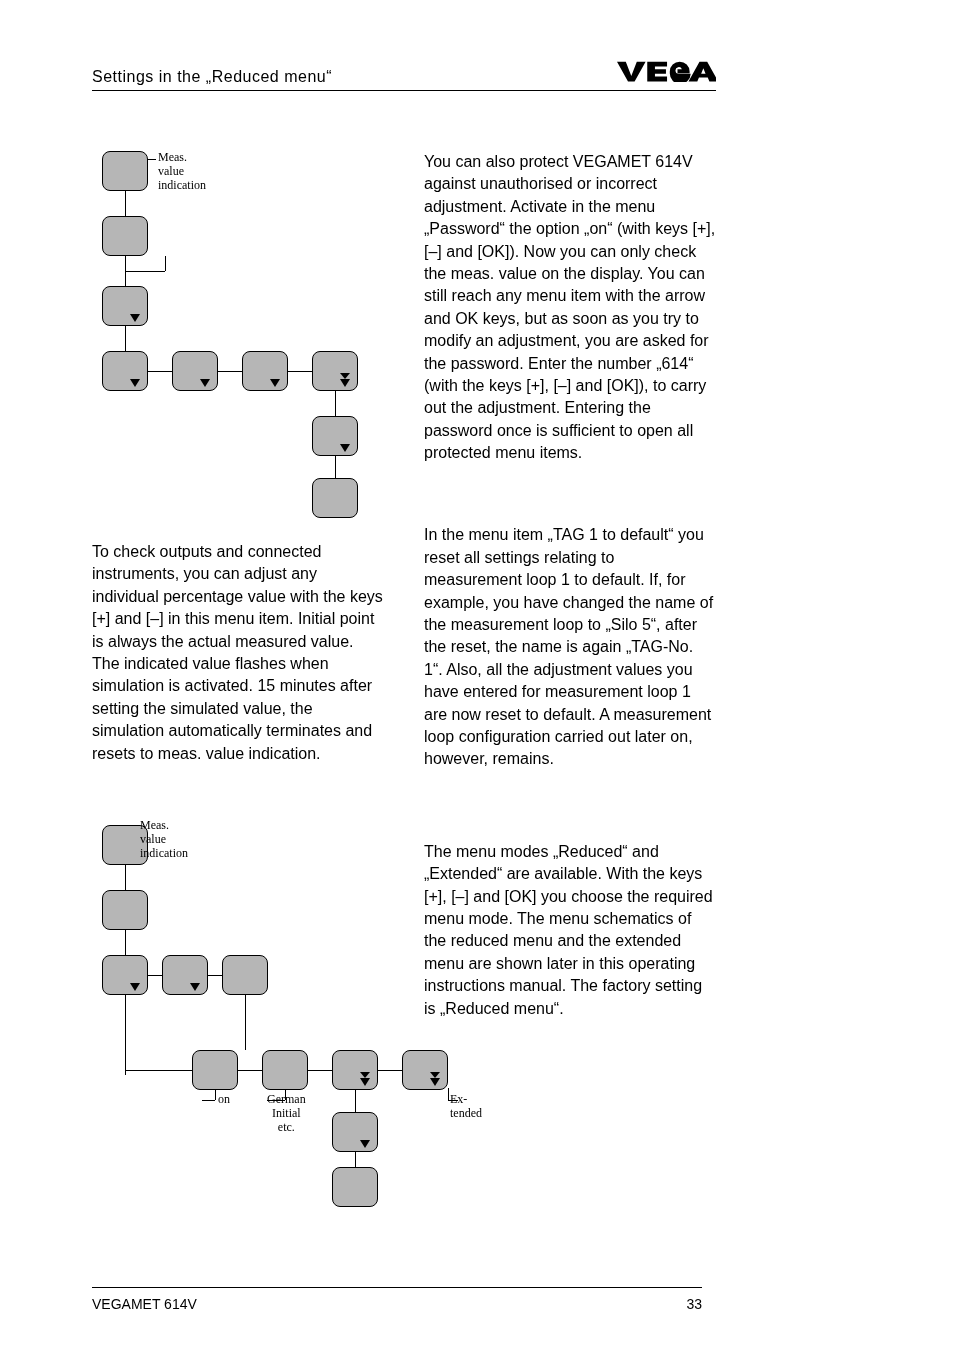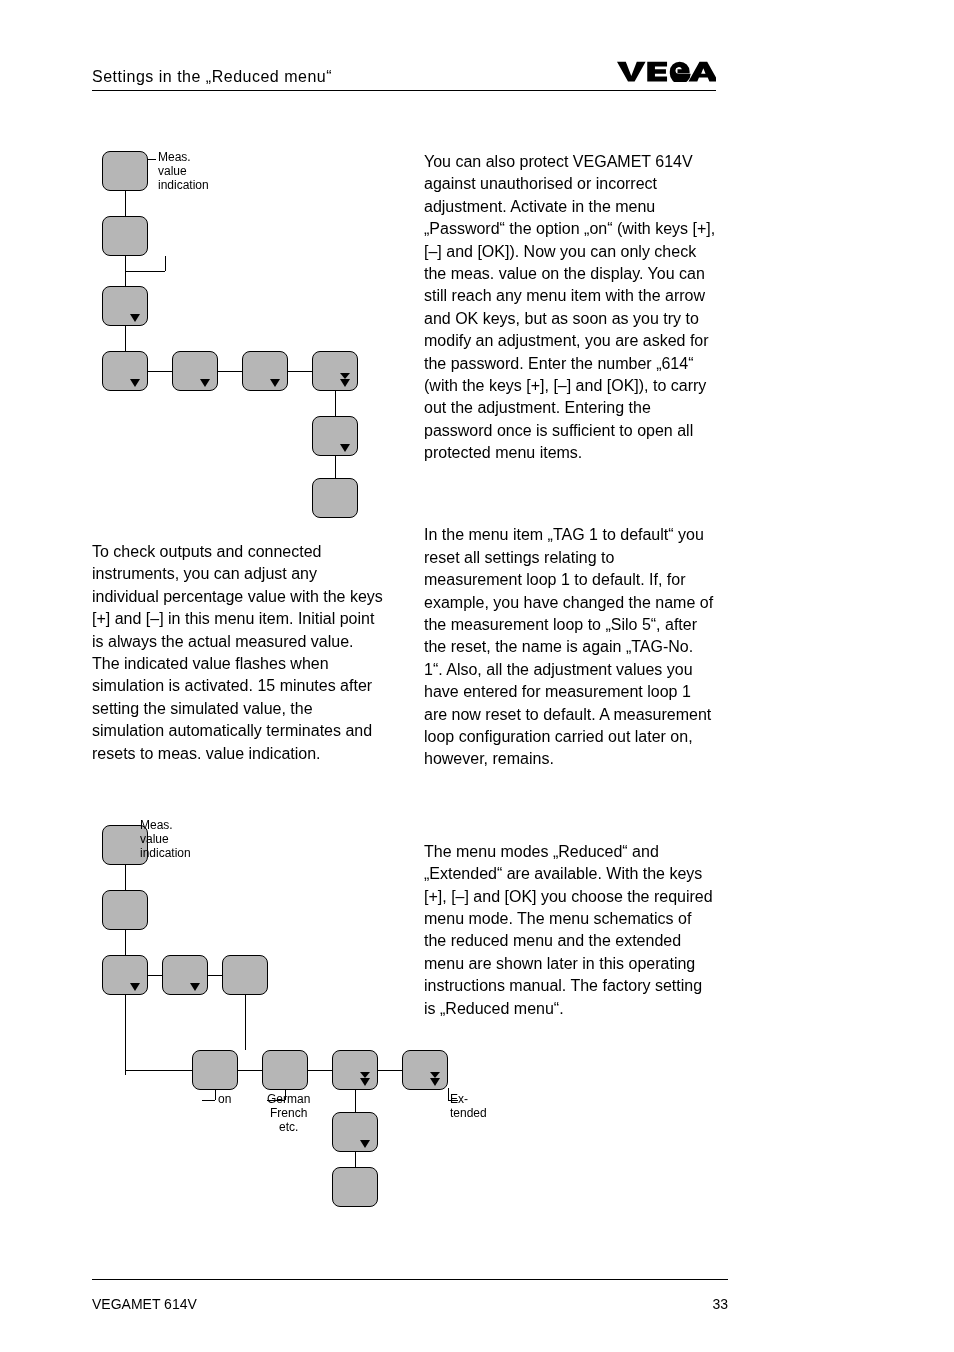--- a/index.html
+++ b/index.html
@@ -44,24 +44,24 @@
   }
   .col p { margin: 0 0 6px 0; }
   .para-block { margin-bottom: 60px; }
   .diagram {
     position: relative;
     margin-bottom: 20px;
   }
   .footer-row {
     position: absolute;
     left: 92px;
-    right: 46px;
+    right: 72px;
     bottom: 40px;
     border-top: 1px solid #000;
-    padding-top: 16px;
+    padding-top: 8px;
     display: flex;
     justify-content: space-between;
     font-size: 14px;
   }
   
   .box {
     position: absolute;
     width: 46px;
     height: 40px;
     background: #b6b6b6;
@@ -71,20 +71,21 @@
   }
   .line {
     position: absolute;
     background: #000;
   }
   .lbl {
     position: absolute;
     font-size: 12px;
     line-height: 1.15;
     white-space: nowrap;
+    font-family: Liberation Serif, serif;
   }
   .tri {
     position: absolute;
     width: 0;
     height: 0;
     border-left: 5px solid transparent;
     border-right: 5px solid transparent;
     border-top: 8px solid #000;
   }
   .tri-db {
@@ -205,21 +206,21 @@
         <div class="line" style="left:146px; top:245px; width:24px; height:1px;"></div>
         <div class="line" style="left:216px; top:245px; width:24px; height:1px;"></div>
         <div class="line" style="left:286px; top:245px; width:24px; height:1px;"></div>
 
         <div class="line" style="left:123px; top:265px; width:1px; height:10px;"></div>
         <div class="line" style="left:110px; top:275px; width:13px; height:1px;"></div>
         <div class="lbl" style="left:126px; top:268px;">on</div>
         <div class="line" style="left:193px; top:265px; width:1px; height:10px;"></div>
         <div class="line" style="left:175px; top:275px; width:18px; height:1px;"></div>
         <div class="lbl" style="left:175px; top:268px; white-space:pre; text-align:center;">German
-French
+Initial
 etc.</div>
         <div class="line" style="left:356px; top:263px; width:1px; height:12px;"></div>
         <div class="line" style="left:356px; top:275px; width:10px; height:1px;"></div>
         <div class="lbl" style="left:358px; top:268px; white-space:pre;">Ex-
 tended</div>
 
         <div class="line" style="left:263px; top:265px; width:1px; height:22px;"></div>
         <div class="box" style="left:240px; top:287px;"></div>
         <div class="tri" style="left:268px; top:315px;"></div>
         <div class="line" style="left:263px; top:327px; width:1px; height:15px;"></div>

